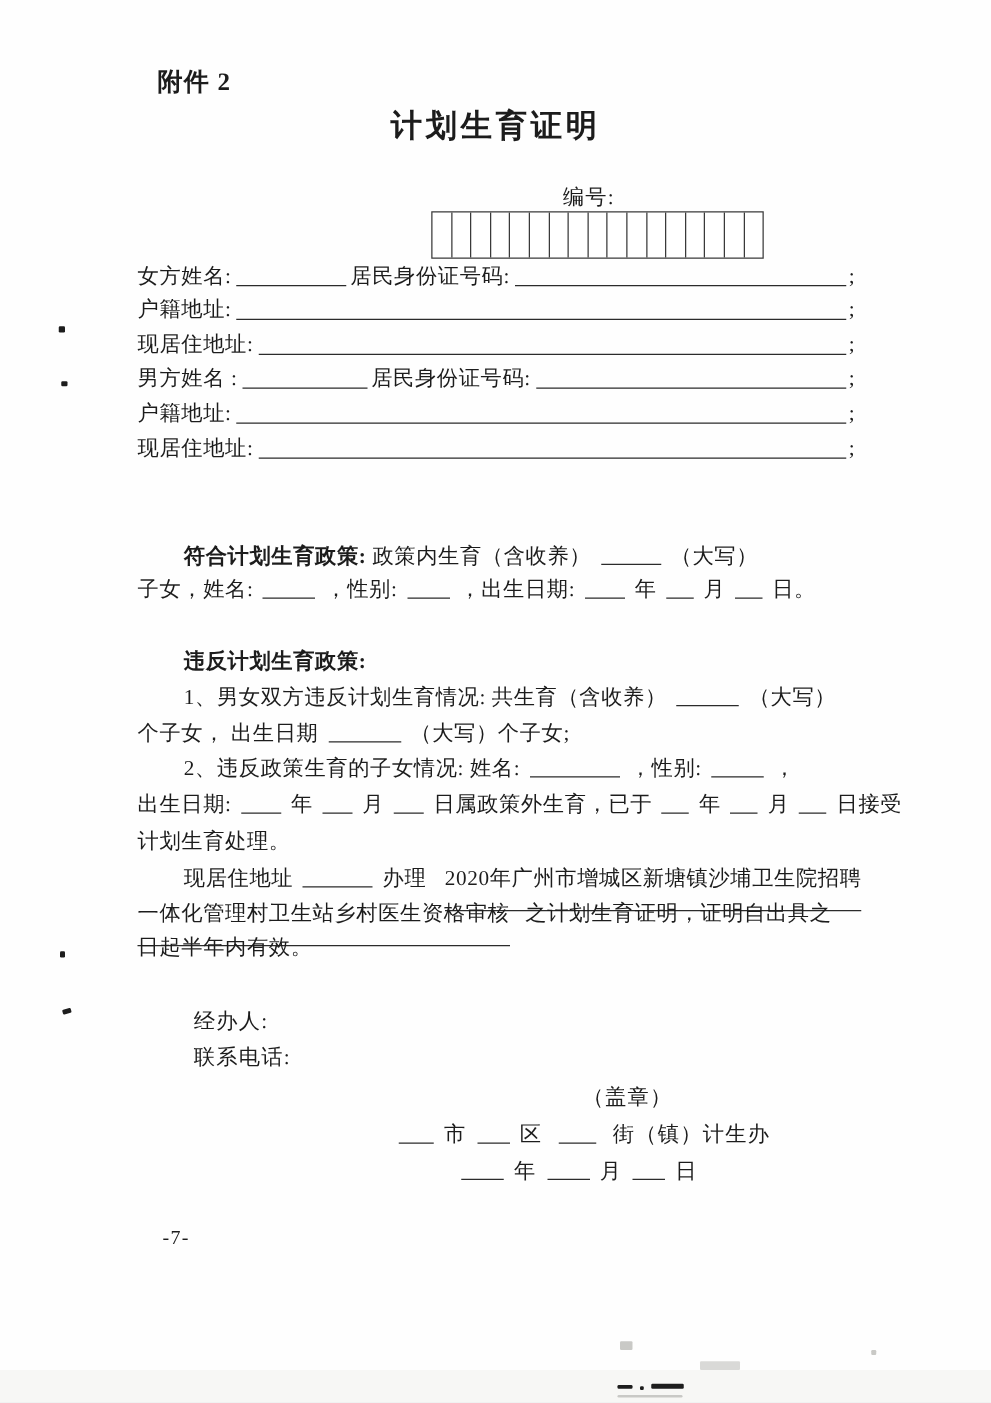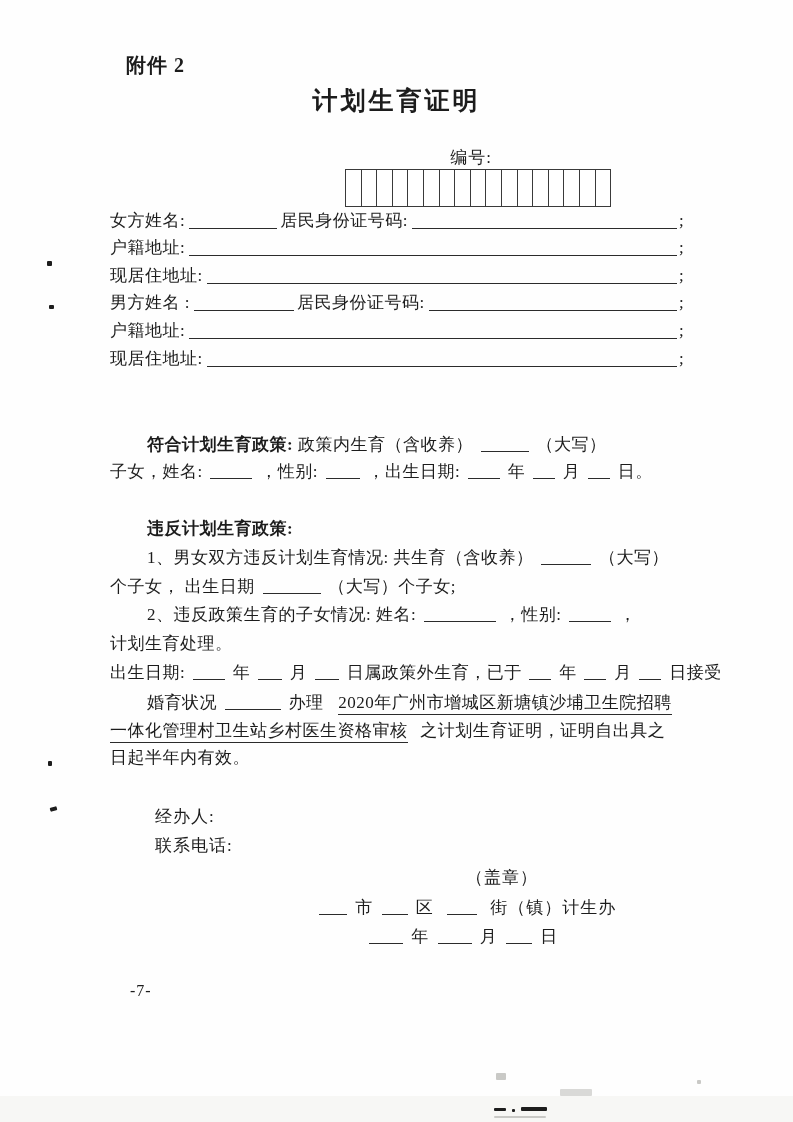--- a/index.html
+++ b/index.html
@@ -42,21 +42,21 @@
   .tline { white-space: nowrap; letter-spacing: 0.5px; }
   #compliant { left: 110px; top: 431px; }
   #compliant .tline { line-height: 27px; }
   #violation { left: 110px; top: 515px; }
   #violation .tline { line-height: 28.8px; }
   #purpose { left: 110px; top: 689px; }
   #purpose .tline { line-height: 27.5px; }
   .ind { padding-left: 37px; }
   .bold { font-weight: 700; }
   .blank { display: inline-block; border-bottom: 1.6px solid #2b2b2b; height: 12px; vertical-align: -2px; margin: 0 3px; }
-  .uline { border-bottom: 1.6px solid #2b2b2b; padding-bottom: 2px; }
+  .uline { border-bottom: 1.6px solid #2b2b2b; padding-bottom: 16px; }
 
   
   #handler { left: 155px; top: 803px; }
   #handler .tline { line-height: 28.5px; letter-spacing: 1px; }
   #office { left: 316px; top: 863px; }
   #office .tline { line-height: 29.5px; letter-spacing: 1px; }
   #office .seal-line { padding-left: 150px; }
   #office .date-line { padding-left: 50px; }
   #pagenum { left: 130px; top: 982px; font-size: 16px; letter-spacing: 1px; }
 
@@ -172,42 +172,42 @@
       <span>（大写）个子女;</span>
     </div>
     <div class="tline ind">
       <span>2、违反政策生育的子女情况: 姓名:</span>
       <span class="blank" style="width:72px"></span>
       <span>，性别:</span>
       <span class="blank" style="width:42px"></span>
       <span>，</span>
     </div>
     <div class="tline">
-      <span>计划生育处理。</span>
-    </div>
-    <div class="tline">
       <span>出生日期:</span>
       <span class="blank" style="width:32px"></span>
       <span>年</span>
       <span class="blank" style="width:24px"></span>
       <span>月</span>
       <span class="blank" style="width:24px"></span>
       <span>日属政策外生育，已于</span>
       <span class="blank" style="width:22px"></span>
       <span>年</span>
       <span class="blank" style="width:22px"></span>
       <span>月</span>
       <span class="blank" style="width:22px"></span>
       <span>日接受</span>
     </div>
+    <div class="tline">
+      <span>计划生育处理。</span>
+    </div>
   </div>
 
   <div class="abs para" id="purpose">
     <div class="tline ind">
-      <span>婚育状况</span>
+      <span>现居住地址</span>
       <span class="blank" style="width:56px"></span>
       <span>办理</span>
       <span class="uline" style="margin-left:10px">2020年广州市增城区新塘镇沙埔卫生院招聘</span>
     </div>
     <div class="tline">
       <span class="uline">一体化管理村卫生站乡村医生资格审核</span>
       <span style="margin-left:8px">之计划生育证明，证明自出具之</span>
     </div>
     <div class="tline">
       <span>日起半年内有效。</span>

